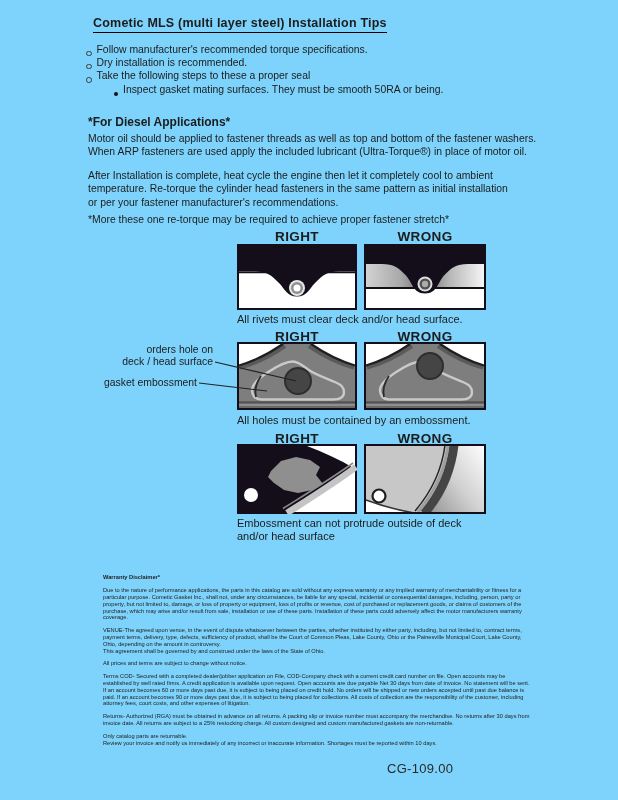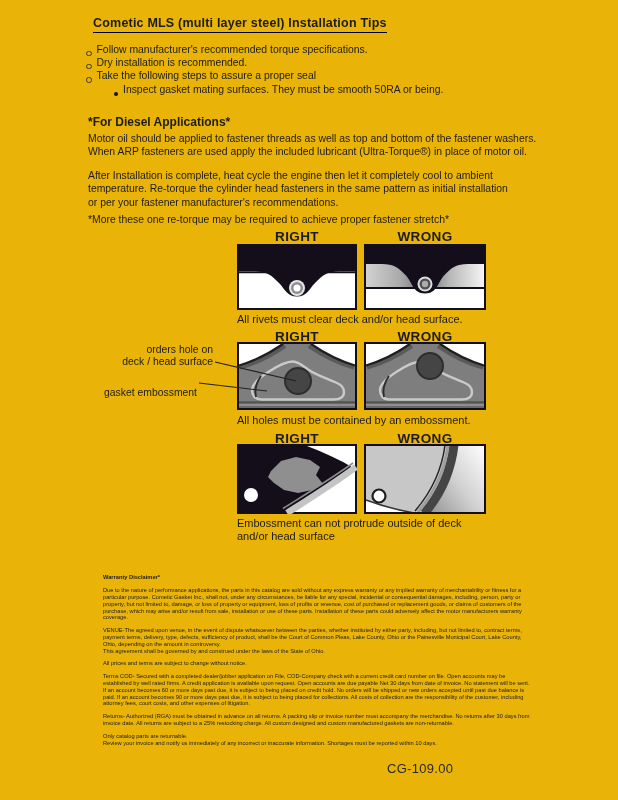--- a/index.html
+++ b/index.html
@@ -1,17 +1,17 @@
 <!DOCTYPE html>
 <html><head>
 <meta charset="utf-8">
 <style>
   html,body{margin:0;padding:0;background:#fff;}
   body{font-family:"Liberation Sans",sans-serif;color:#1c1c1c;}
-  #page{position:relative;width:618px;height:800px;background:#eab308;overflow:hidden;}
+  #page{position:relative;width:618px;height:800px;background:#7dd3fc;overflow:hidden;}
   .abs{position:absolute;}
   .title{font-weight:bold;font-size:12.5px;letter-spacing:.2px;border-bottom:1.6px solid #000;padding-bottom:2px;}
   .bullet-row{display:flex;gap:5px;align-items:flex-end;font-size:10.4px;line-height:13.2px;}
   .o-bullet{flex:0 0 auto;width:3.5px;height:3.5px;border:1px solid #3a3a3a;border-radius:50%;margin-top:4.2px;}
   .dot-bullet{flex:0 0 auto;width:4px;height:4px;background:#141414;border-radius:50%;margin-top:4.6px;}
   .h2{font-weight:bold;font-size:12px;}
   .para{font-size:10.4px;line-height:13.3px;white-space:pre-line;}
   .dlabel{font-weight:bold;font-size:13.5px;letter-spacing:.4px;text-align:center;}
   .caption{font-size:11px;white-space:pre-line;}
   .side-label{font-size:10.4px;line-height:11.5px;text-align:right;}
@@ -32,21 +32,21 @@
     <div class="bullet-row">
       <span class="o-bullet"></span>
       <span>Follow manufacturer's recommended torque specifications.</span>
     </div>
     <div class="bullet-row">
       <span class="o-bullet"></span>
       <span>Dry installation is recommended.</span>
     </div>
     <div class="bullet-row">
       <span class="o-bullet"></span>
-      <span>Take the following steps to assure a proper seal</span>
+      <span>Take the following steps to these a proper seal</span>
     </div>
   </div>
   <div class="abs" style="left:114px;top:82.5px;">
     <div class="bullet-row">
       <span class="dot-bullet"></span>
       <span>Inspect gasket mating surfaces. They must be smooth 50RA or being.</span>
     </div>
   </div>
 
   <div class="abs h2" style="left:88px;top:115px;">*For Diesel Applications*</div>
@@ -90,21 +90,21 @@
     <circle cx="61" cy="40" r="3.2" fill="#ababab"></circle>
   </svg>
 
   <div class="abs caption" style="left:237px;top:313px;">All rivets must clear deck and/or head surface.</div>
 
   <div class="abs dlabel" style="left:237px;top:329px;width:120px;">RIGHT</div>
   <div class="abs dlabel" style="left:364px;top:329px;width:122px;">WRONG</div>
 
   <div class="abs side-label" style="left:100px;top:344px;width:113px;white-space:pre-line;">orders hole on
 deck / head surface</div>
-  <div class="abs side-label" style="left:84px;top:387px;width:113px;">gasket embossment</div>
+  <div class="abs side-label" style="left:84px;top:377px;width:113px;">gasket embossment</div>
 
   <svg class="abs" style="left:237px;top:342px;" width="120" height="68" viewBox="0 0 120 68">
     <rect x="1" y="1" width="118" height="66" fill="#7e7e7e" stroke="#140e1a" stroke-width="2"></rect>
     <path d="M48,4 C32,15 16,22 3,25.5" stroke="#5a5a5a" stroke-width="4" fill="none"></path>
     <path d="M72,4 C88,15 104,22 117,25.5" stroke="#5a5a5a" stroke-width="4" fill="none"></path>
     <path d="M2,2 L46,2 C30,13 14,20 2,23.5 Z" fill="#ffffff"></path>
     <path d="M46,2 C30,13 14,20 2,23.5" stroke="#1f1f1f" stroke-width="2.2" fill="none"></path>
     <path d="M118,2 L74,2 C90,13 106,20 118,23.5 Z" fill="#ffffff"></path>
     <path d="M74,2 C90,13 106,20 118,23.5" stroke="#1f1f1f" stroke-width="2.2" fill="none"></path>
     <rect x="2" y="60" width="116" height="6" fill="#696969"></rect>

